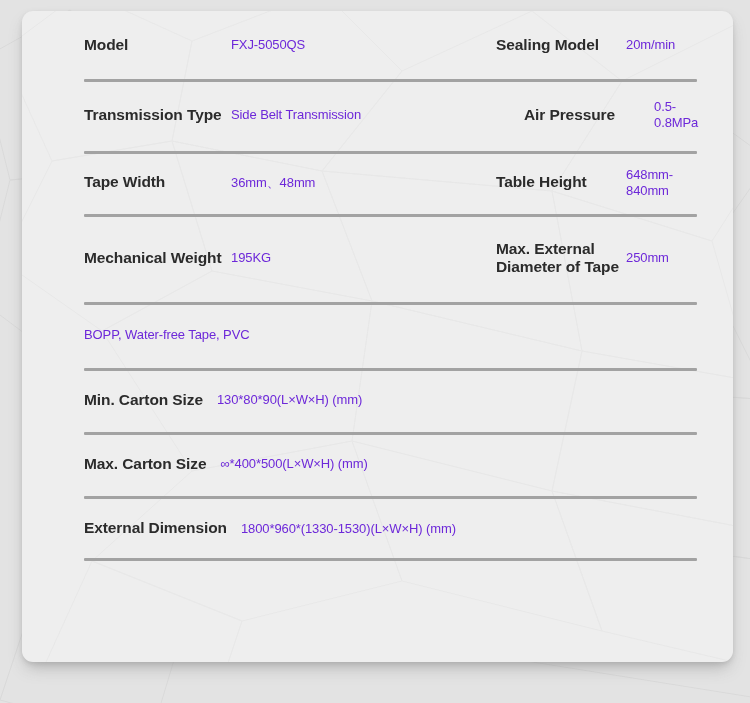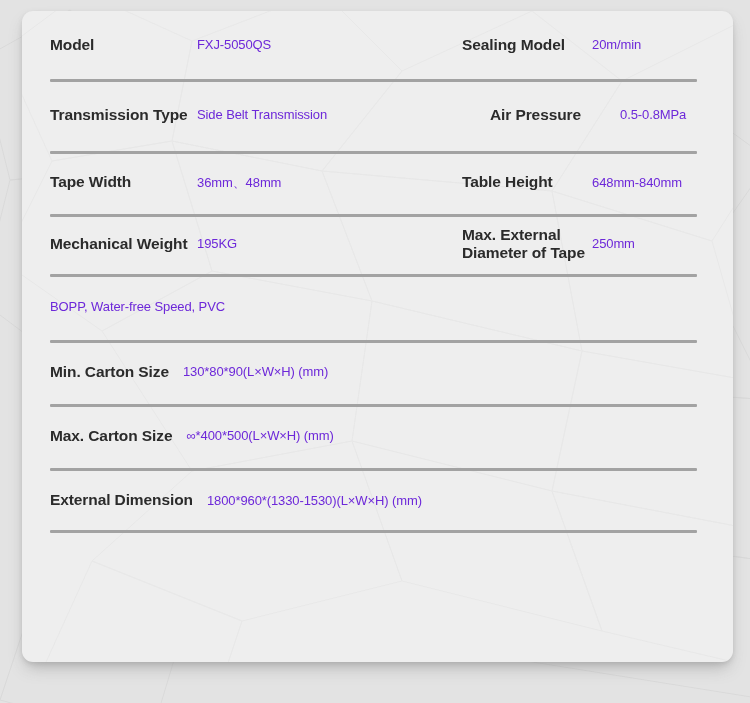--- a/index.html
+++ b/index.html
@@ -46,20 +46,21 @@
     position: relative;
     z-index: 2;
     padding: 0 18px 0 28px;
   }
 
   .spec-row {
     position: relative;
     display: flex;
     align-items: center;
     box-sizing: border-box;
+    margin-left: 34px;
   }
   
   .spec-row + .spec-row::before,
   .spec-row.with-rule::after {
     content: "";
     position: absolute;
     left: 0;
     right: 18px;
     height: 3px;
     background: #a2a2a2;
@@ -93,21 +94,21 @@
   }
 
   
   .half.left  .lbl { width: 147px; }
   .half.right .lbl { width: 130px; }
   .half.full  .lbl { width: auto; margin-right: 14px; }
 
   .r1  { height: 68px; }
   .r2  { height: 72px; gap: 28px; }
   .r3  { height: 63px; }
-  .r4  { height: 60px; }
+  .r4  { height: 88px; }
   .r5  { height: 65px; }
   .r6  { height: 66px; }
   .r7  { height: 64px; }
   .r8  { height: 64px; }
   .r9  { height: 65px; }
 </style>
 </head>
 <body>
 
 <svg class="page-texture" viewBox="0 0 750 703" preserveAspectRatio="none">
@@ -194,21 +195,21 @@
       </div>
       <div class="half right">
         <span class="lbl">Max. External Diameter of Tape</span>
         <span class="val">250mm</span>
       </div>
     </div>
 
 
     <div class="spec-row r6">
       <div class="half full">
-        <span class="val">BOPP, Water-free Speed, PVC</span>
+        <span class="val">BOPP, Water-free Tape, PVC</span>
       </div>
     </div>
 
     <div class="spec-row r7">
       <div class="half full">
         <span class="lbl">Min. Carton Size</span>
         <span class="val">130*80*90(L×W×H) (mm)</span>
       </div>
     </div>
 

